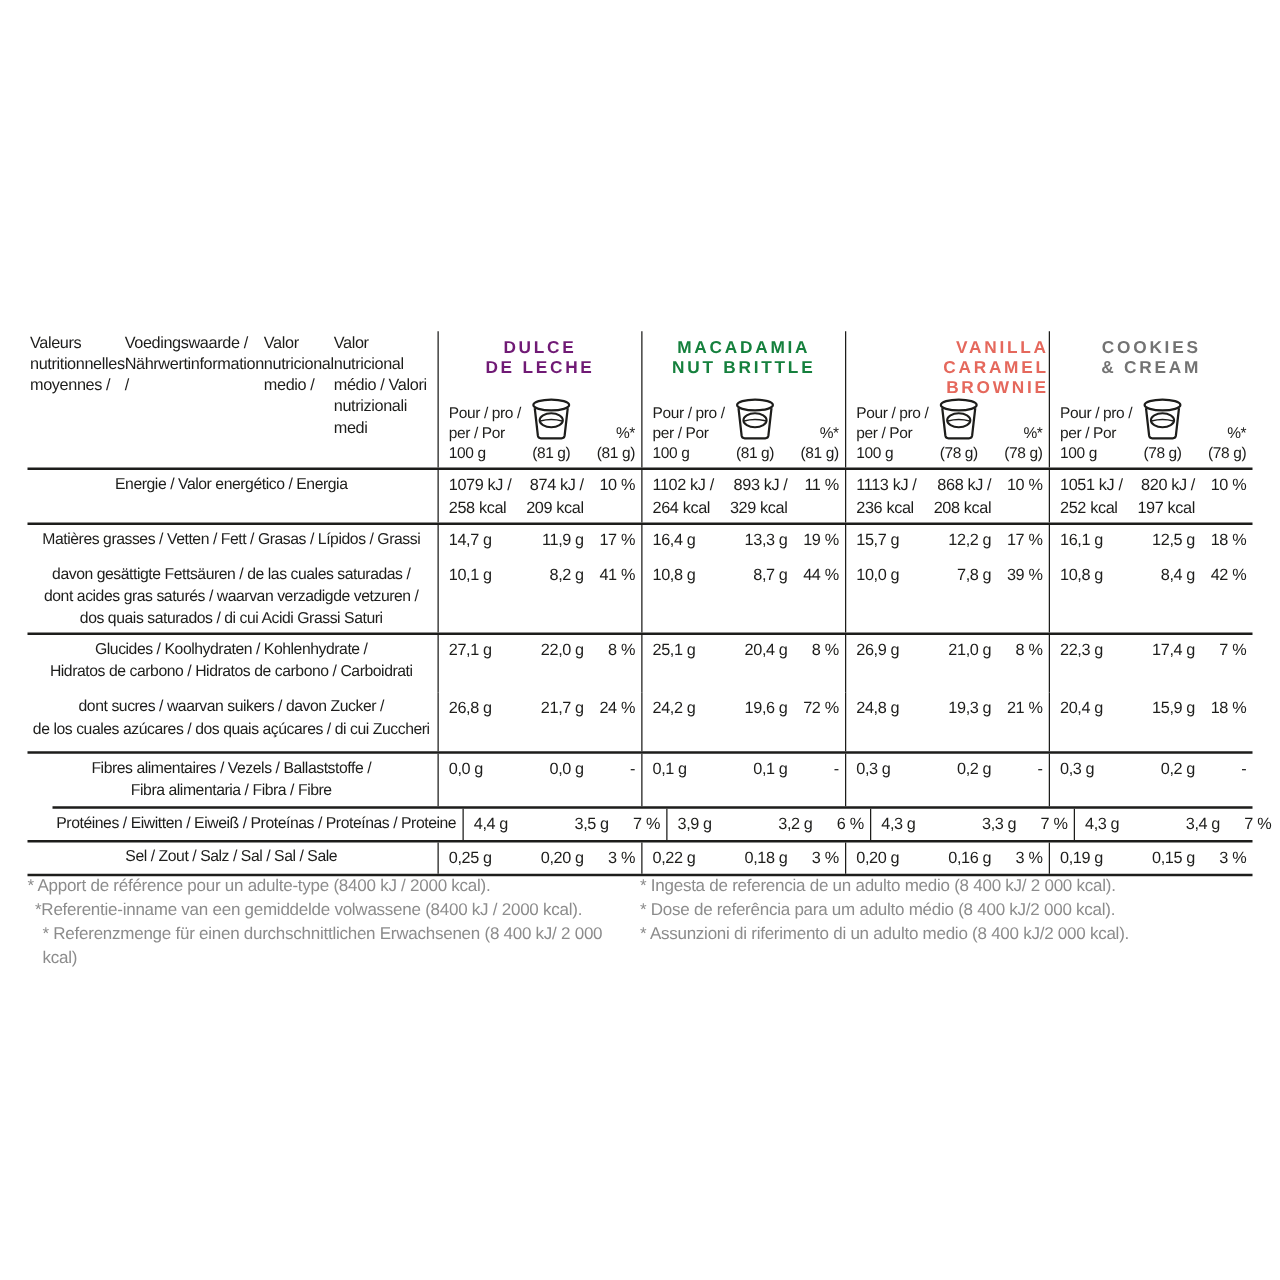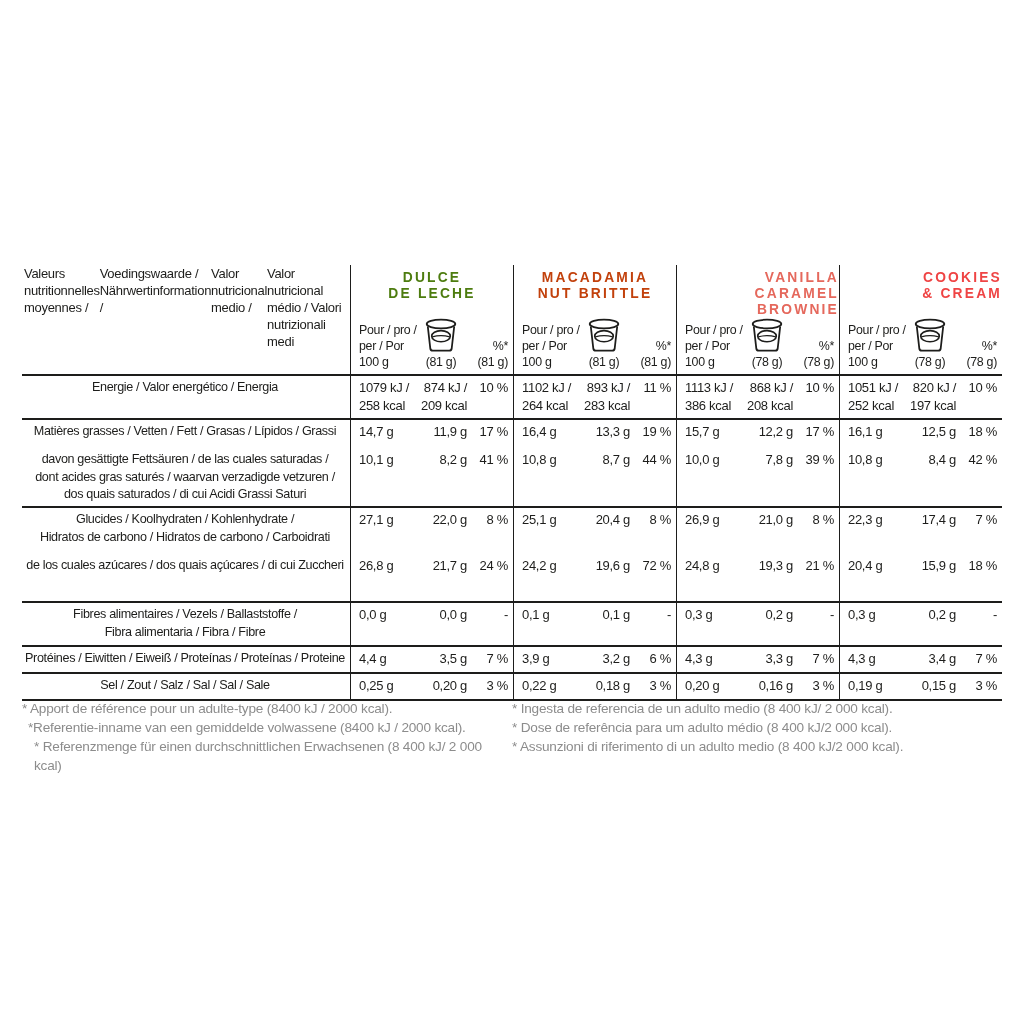--- a/index.html
+++ b/index.html
@@ -34,21 +34,21 @@
   .vpor{text-align:right;}
   .vpct{text-align:right;padding-right:5px;}
 
   
   .row-energy{min-height:42px;}
   .row-fat{min-height:30px;}
   .row-satfat{min-height:58px;}
   .row-carbs{min-height:48px;}
   .row-sugars{min-height:47px;}
   .row-fibre{min-height:44px;}
-  .row-protein{min-height:27px;}
+  .row-protein{min-height:27px;margin-left:20px;}
   .row-salt{min-height:27px;}
 
   
   .footnotes{position:absolute;left:22px;top:699px;width:980px;display:flex;
              color:#8c8c8c;font-size:13.6px;line-height:19px;letter-spacing:-0.2px;}
   .foot-left{width:490px;}
   .foot-right{width:490px;}
   .foot-left .fline:nth-child(2){padding-left:6px;}
   .foot-left .fline:nth-child(3){padding-left:12px;}
   svg .stroke{fill:none;stroke:#1d1d1b;}
@@ -59,21 +59,21 @@
 <div class="canvas">
   <div class="ntable">
     <div class="grid-row header-row">
       <div class="label-head">
         <div>Valeurs nutritionnelles moyennes /</div>
         <div>Voedingswaarde / Nährwertinformation /</div>
         <div>Valor nutricional medio /</div>
         <div>Valor nutricional médio / Valori nutrizionali medi</div>
       </div>
     <div class="fcell fhead">
-    <div class="fname" style="color: #4d7c0f;">
+    <div class="fname" style="color: #701a75;">
             <div>DULCE</div>
             <div>DE LECHE</div>
           </div>
     <div class="fsub">
       <div class="per100h">
               <div>Pour / pro /</div>
               <div>per / Por</div>
               <div>100 g</div>
             </div>
       <div class="portionh">
@@ -87,21 +87,21 @@
         </span>
         <div>(81 g)</div>
       </div>
       <div class="pcth">
         <div>%*</div>
         <div>(81 g)</div>
       </div>
     </div>
   </div>
         <div class="fcell fhead">
-    <div class="fname" style="color: #c2410c;">
+    <div class="fname" style="color: #15803d;">
             <div>MACADAMIA</div>
             <div>NUT BRITTLE</div>
           </div>
     <div class="fsub">
       <div class="per100h">
               <div>Pour / pro /</div>
               <div>per / Por</div>
               <div>100 g</div>
             </div>
       <div class="portionh">
@@ -143,21 +143,21 @@
         </span>
         <div>(78 g)</div>
       </div>
       <div class="pcth">
         <div>%*</div>
         <div>(78 g)</div>
       </div>
     </div>
   </div>
         <div class="fcell fhead">
-    <div class="fname" style="color: #ef4444; text-align: right;">
+    <div class="fname" style="color: #737373;">
             <div>COOKIES</div>
             <div>&amp; CREAM</div>
           </div>
     <div class="fsub">
       <div class="per100h">
               <div>Pour / pro /</div>
               <div>per / Por</div>
               <div>100 g</div>
             </div>
       <div class="portionh">
@@ -196,30 +196,30 @@
               <div>10 %</div>
             </div>
   </div>
           <div class="fcell vals">
     <div class="sub v100">
               <div>1102 kJ /</div>
               <div>264 kcal</div>
             </div>
     <div class="sub vpor">
               <div>893 kJ /</div>
-              <div>283 kcal</div>
+              <div>329 kcal</div>
             </div>
     <div class="sub vpct">
               <div>11 %</div>
             </div>
   </div>
           <div class="fcell vals">
     <div class="sub v100">
               <div>1113 kJ /</div>
-              <div>386 kcal</div>
+              <div>236 kcal</div>
             </div>
     <div class="sub vpor">
               <div>868 kJ /</div>
               <div>208 kcal</div>
             </div>
     <div class="sub vpct">
               <div>10 %</div>
             </div>
   </div>
           <div class="fcell vals">
@@ -381,20 +381,21 @@
     <div class="sub vpor">
               <div>17,4 g</div>
             </div>
     <div class="sub vpct">
               <div>7 %</div>
             </div>
   </div>
         </div>
         <div class="grid-row row row-sugars">
     <div class="label">
+            <div>dont sucres / waarvan suikers / davon Zucker /</div>
             <div>de los cuales azúcares / dos quais açúcares / di cui Zuccheri</div>
           </div>
   <div class="fcell vals">
     <div class="sub v100">
               <div>26,8 g</div>
             </div>
     <div class="sub vpor">
               <div>21,7 g</div>
             </div>
     <div class="sub vpct">

